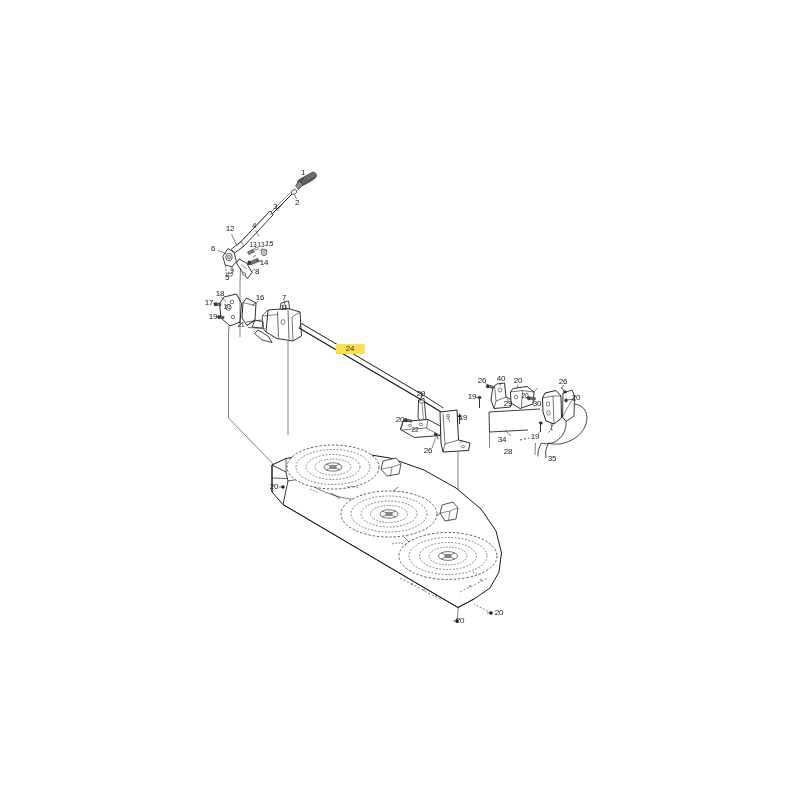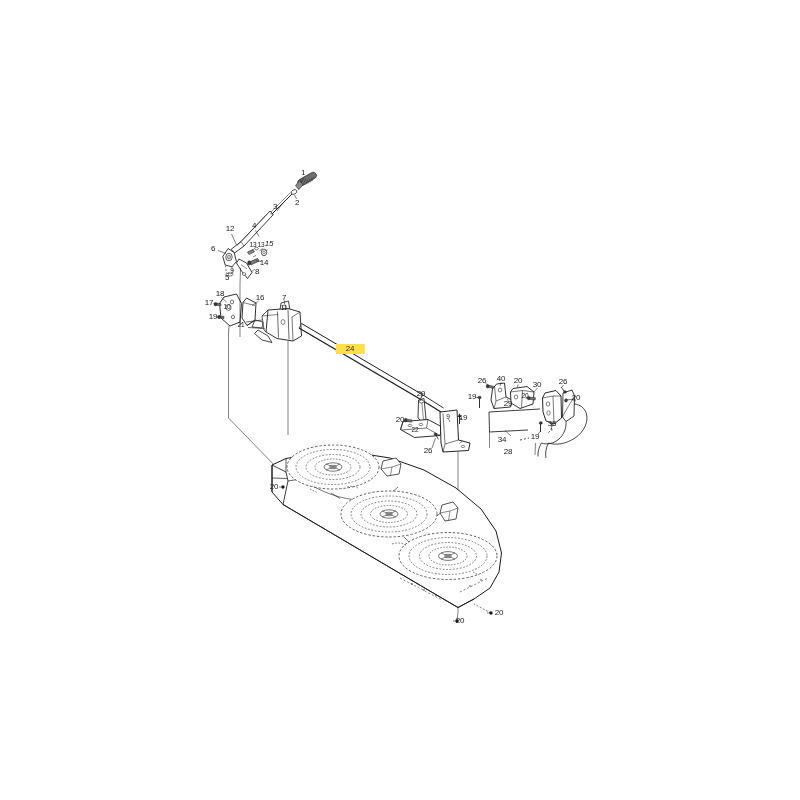--- a/index.html
+++ b/index.html
@@ -451,33 +451,33 @@
       <div class="callout" style="left: 209px; top: 303px;">17</div>
       <div class="callout xs" style="left: 227px; top: 307px;">10</div>
       <div class="callout xs" style="left: 284px; top: 308px;">11</div>
       <div class="callout" style="left: 213px; top: 317px;">19</div>
       <div class="callout xs" style="left: 241px; top: 325px;">21</div>
       <div class="callout hl" style="left: 350px; top: 349px;">24</div>
       <div class="callout" style="left: 421px; top: 394px;">29</div>
       <div class="callout" style="left: 482px; top: 381px;">26</div>
       <div class="callout" style="left: 501px; top: 379px;">40</div>
       <div class="callout" style="left: 518px; top: 381px;">20</div>
-      <div class="callout" style="left: 537px; top: 385px;">30</div>
+      <div class="callout" style="left: 537px; top: 404px;">30</div>
       <div class="callout" style="left: 563px; top: 382px;">26</div>
       <div class="callout" style="left: 472px; top: 397px;">19</div>
       <div class="callout" style="left: 400px; top: 420px;">20</div>
       <div class="callout xs" style="left: 525px; top: 396px;">20</div>
       <div class="callout" style="left: 576px; top: 398px;">20</div>
       <div class="callout" style="left: 508px; top: 404px;">29</div>
       <div class="callout xs" style="left: 448px; top: 417px;">9</div>
       <div class="callout" style="left: 463px; top: 418px;">19</div>
       <div class="callout xs" style="left: 415px; top: 430px;">22</div>
       <div class="callout" style="left: 428px; top: 451px;">26</div>
       <div class="callout" style="left: 466px; top: 440px; margin-left: 36px;">34</div>
       <div class="callout" style="left: 508px; top: 436px; margin-top: 16px;">28</div>
       <div class="callout" style="left: 535px; top: 437px;">19</div>
-      <div class="callout" style="left: 552px; top: 424px;">35</div>
+      <div class="callout" style="left: 552px; top: 459px;">35</div>
       <div class="callout" style="left: 274px; top: 487px;">20</div>
       <div class="callout" style="left: 499px; top: 613px;">20</div>
       <div class="callout" style="left: 460px; top: 621px;">20</div>
     </div>
 
 </div>
 
 </body></html>

